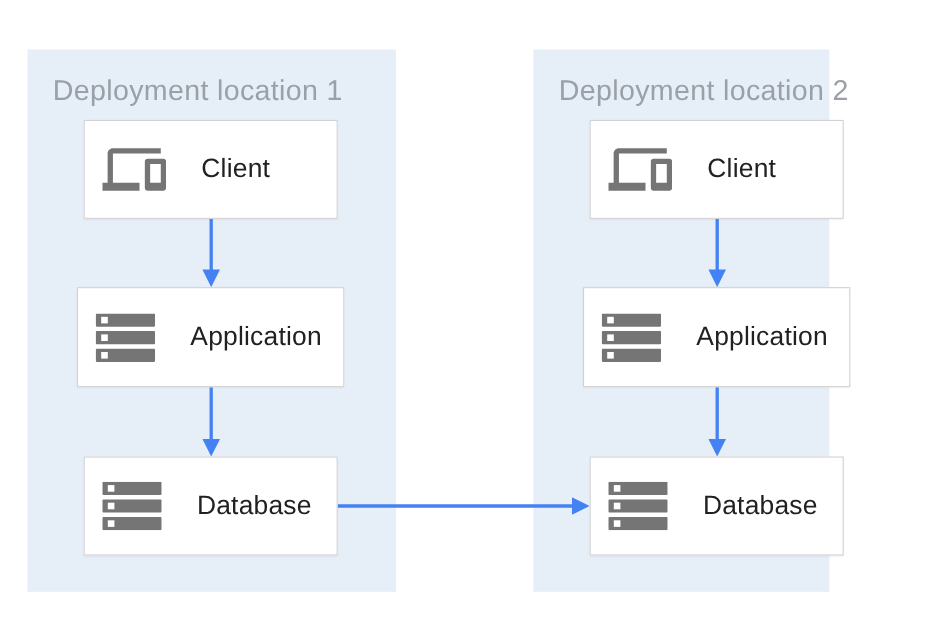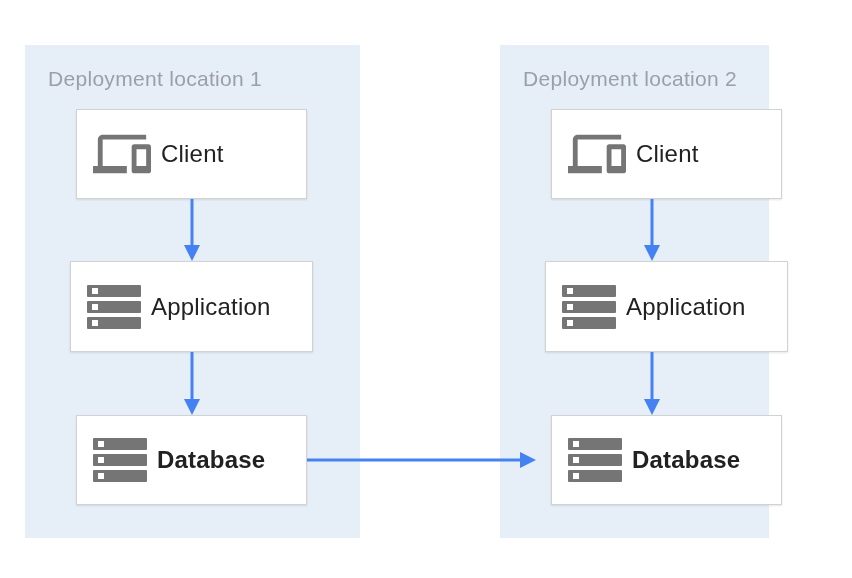--- a/index.html
+++ b/index.html
@@ -11,44 +11,44 @@
     font-family: "Liberation Sans", sans-serif;
     overflow: hidden;
   }
   .zone {
     position: absolute;
     top: 45px;
     height: 493px;
     background: #e6eef8;
   }
   .zone--one { left: 25px;  width: 335px; }
-  .zone--two { left: 500px; width: 269px; }
+  .zone--two { left: 485px; width: 269px; }
   .zone__title {
     position: absolute;
     left: 23px;
     top: 22px;
-    font-size: 21px;
+    font-size: 26px;
     letter-spacing: 0.3px;
     color: #9aa0a6;
     white-space: nowrap;
   }
   .node {
     position: absolute;
     background: #ffffff;
     border: 1px solid #d2d2d2;
     box-shadow: 0 1px 2px rgba(0,0,0,0.10);
     box-sizing: border-box;
     display: flex;
     align-items: center;
     padding-left: 16px;
-    gap: 10px;
+    gap: 32px;
   }
   .node--client      { left: 51px; top: 64px;  width: 231px; height: 90px; }
   .node--application { left: 45px; top: 216px; width: 243px; height: 91px; align-items: center; }
-  .node--database    { left: 51px; top: 370px; width: 231px; height: 90px; font-weight: bold; }
+  .node--database    { left: 51px; top: 370px; width: 231px; height: 90px; }
   .node__icon { flex: 0 0 auto; display: block; }
   .node__label {
     font-size: 24px;
     letter-spacing: 0.2px;
     color: #212121;
     white-space: nowrap;
   }
   .edge { position: absolute; display: block; }
 </style>
 </head>

